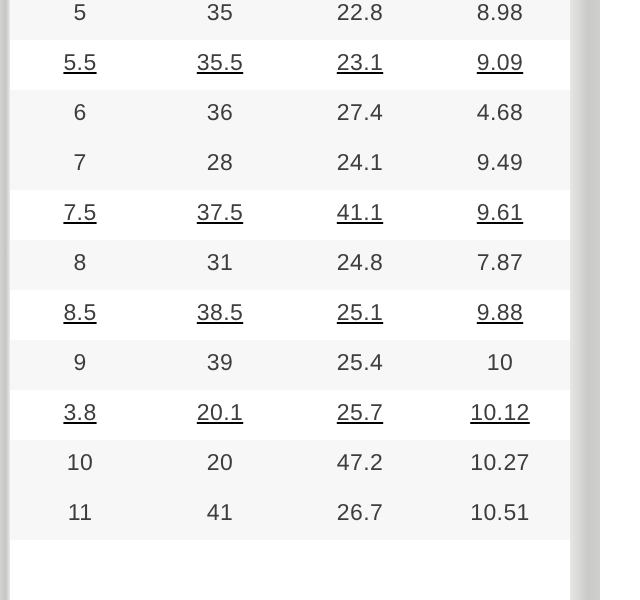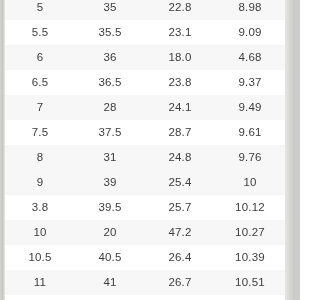--- a/index.html
+++ b/index.html
@@ -56,20 +56,21 @@
   table.size-table col.c2 { width: 25%; }
   table.size-table col.c3 { width: 25%; }
   table.size-table tr {
     height: 25px;
   }
   table.size-table tr.stripe {
     background: #f7f7f7;
   }
   table.size-table tr.plain {
     background: #ffffff;
+    text-decoration: underline;
   }
   table.size-table td {
     text-align: center;
     vertical-align: middle;
     font-size: 11.5px;
     font-weight: 400;
     color: #3d3d3d;
     letter-spacing: 0.2px;
     padding: 0;
     line-height: 25px;
@@ -101,70 +102,64 @@
           </tr>
           <tr class="plain">
             <td>5.5</td>
             <td>35.5</td>
             <td>23.1</td>
             <td>9.09</td>
           </tr>
           <tr class="stripe">
             <td>6</td>
             <td>36</td>
-            <td>18.0</td>
+            <td>27.4</td>
             <td>4.68</td>
-          </tr>
-          <tr class="plain">
-            <td>6.5</td>
-            <td>36.5</td>
-            <td>23.8</td>
-            <td>9.37</td>
           </tr>
           <tr class="stripe">
             <td>7</td>
             <td>28</td>
             <td>24.1</td>
             <td>9.49</td>
           </tr>
           <tr class="plain">
             <td>7.5</td>
             <td>37.5</td>
-            <td>28.7</td>
+            <td>41.1</td>
             <td>9.61</td>
           </tr>
           <tr class="stripe">
             <td>8</td>
             <td>31</td>
             <td>24.8</td>
-            <td>9.76</td>
+            <td>7.87</td>
+          </tr>
+          <tr class="plain">
+            <td>8.5</td>
+            <td>38.5</td>
+            <td>25.1</td>
+            <td>9.88</td>
           </tr>
           <tr class="stripe">
             <td>9</td>
             <td>39</td>
             <td>25.4</td>
             <td>10</td>
           </tr>
           <tr class="plain">
             <td>3.8</td>
-            <td>39.5</td>
+            <td>20.1</td>
             <td>25.7</td>
             <td>10.12</td>
           </tr>
           <tr class="stripe">
             <td>10</td>
             <td>20</td>
             <td>47.2</td>
             <td>10.27</td>
-          </tr>
-          <tr class="plain">
-            <td>10.5</td>
-            <td>40.5</td>
-            <td>26.4</td>
-            <td>10.39</td>
           </tr>
           <tr class="stripe">
             <td>11</td>
             <td>41</td>
             <td>26.7</td>
             <td>10.51</td>
           </tr>
         </tbody>
     </table>
   </div>

